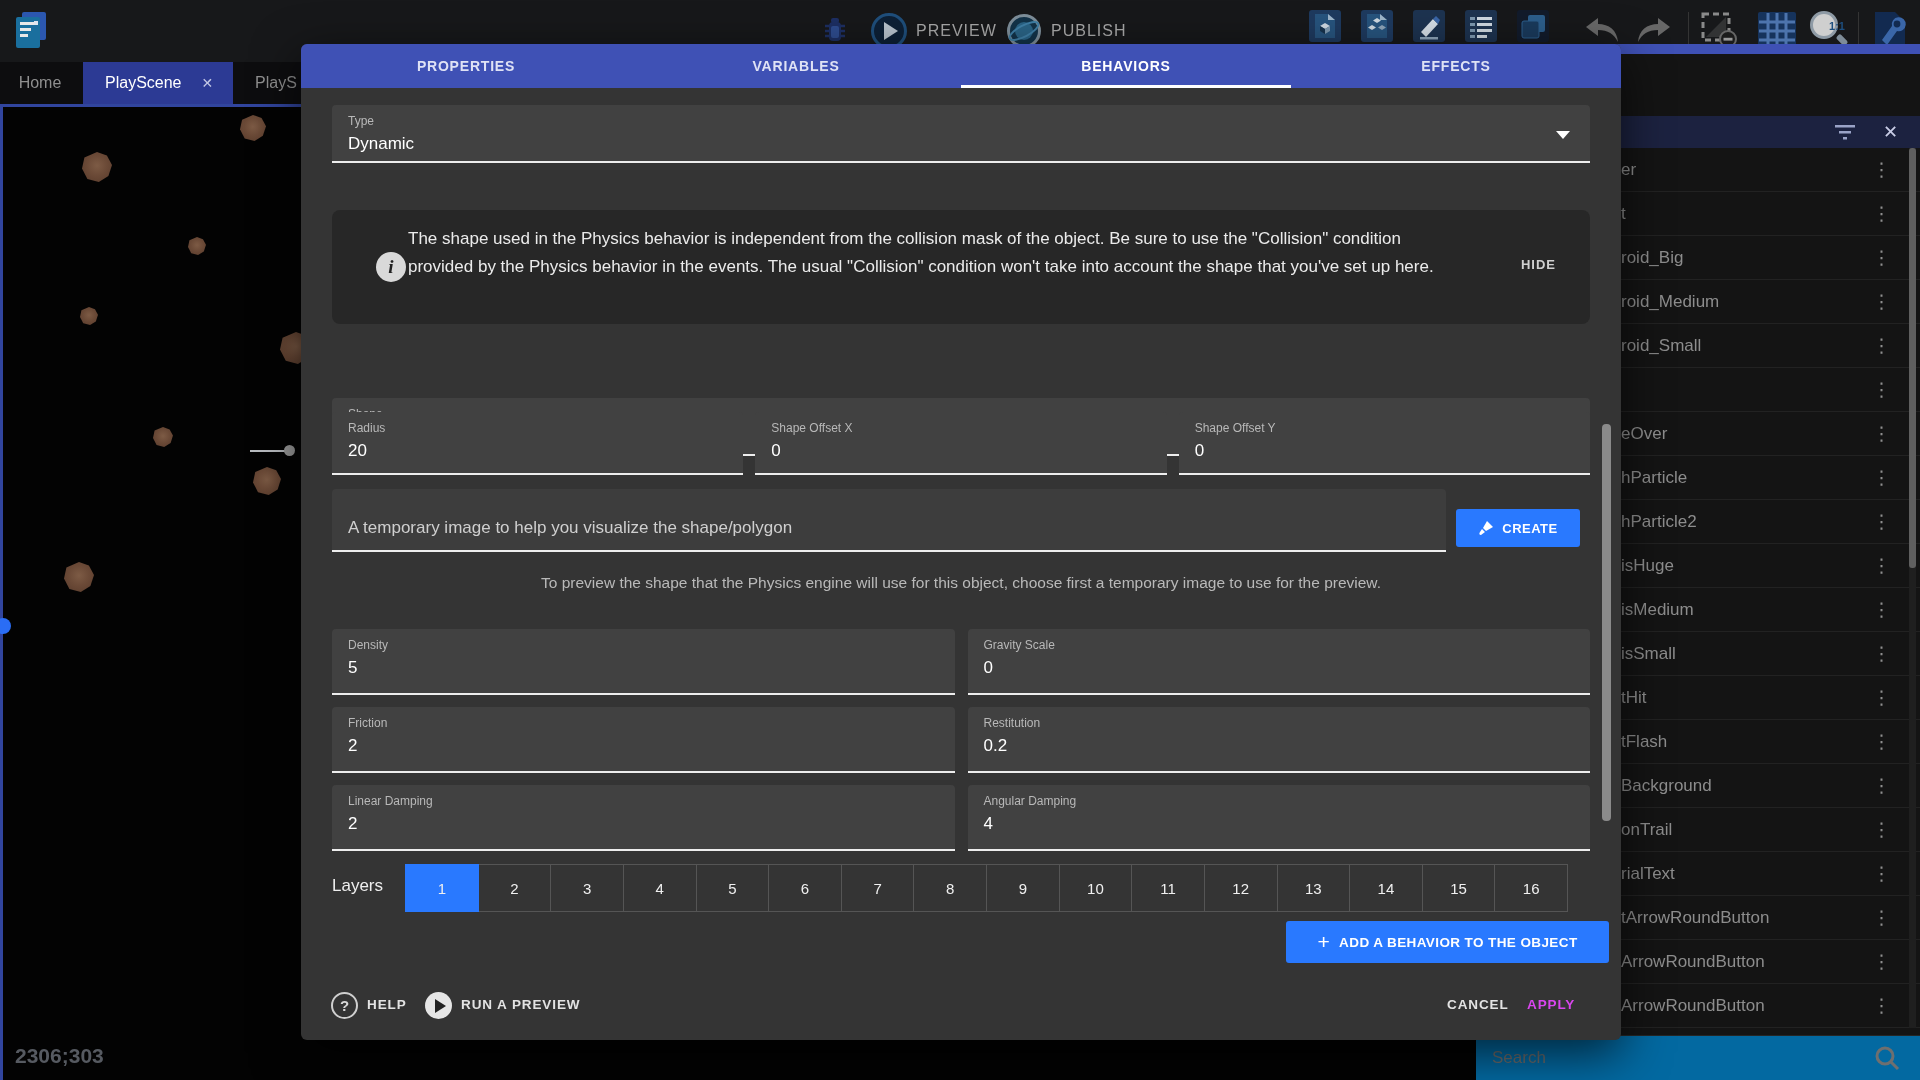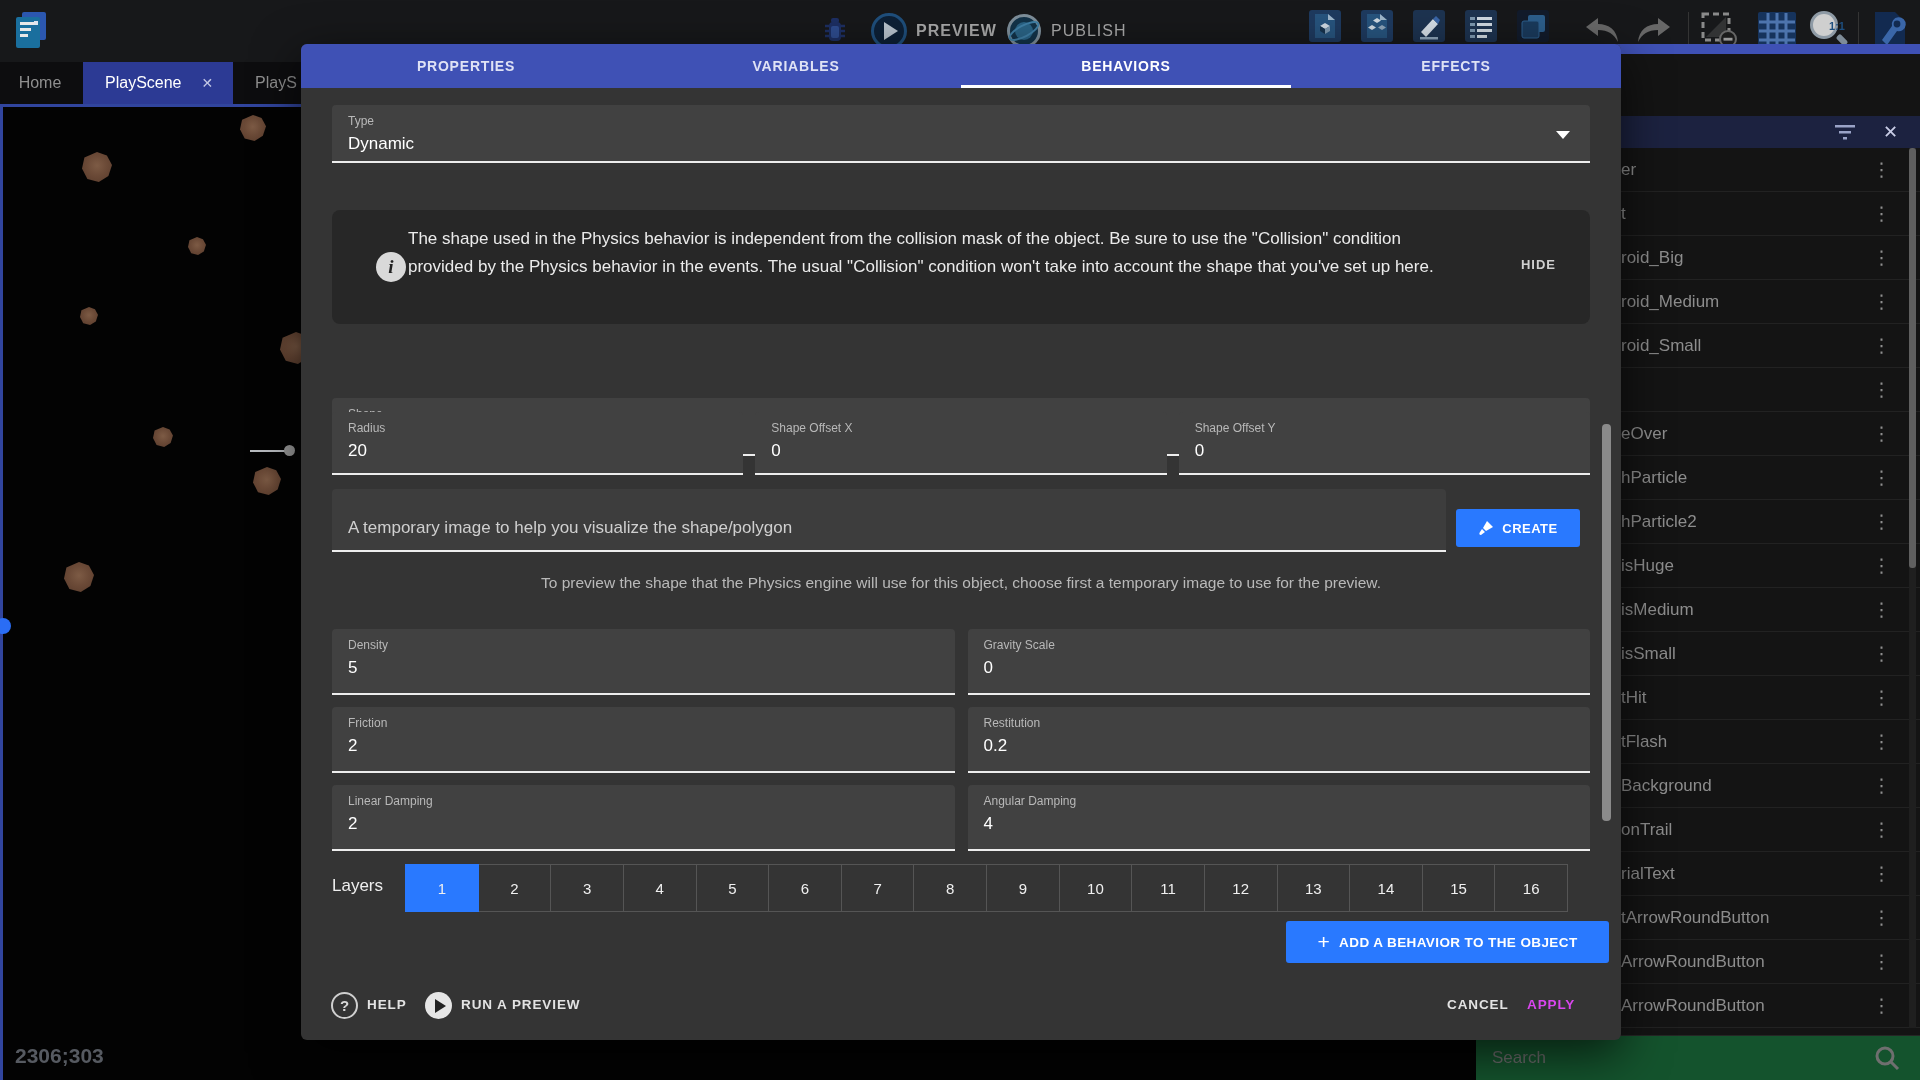--- a/index.html
+++ b/index.html
@@ -31,21 +31,21 @@
   #sidebar { left:1476px; top:44px; width:444px; height:1036px; background:#141414; z-index:2; }
   #sb-blue { left:0; top:0; width:444px; height:10px; background:#3f51b5; }
   #sb-head { left:0; top:72px; width:444px; height:32px; background:#1c2240;
              display:flex; align-items:center; justify-content:flex-end; gap:26px; padding-right:22px; }
   #sb-close { color:#c9cde6; font-size:18px; cursor:pointer; line-height:1; }
   #obj-list { left:0; top:104px; width:444px; height:880px; }
   .obj-row { position:relative; width:444px; height:44px; border-bottom:1px solid #222;
              display:flex; align-items:center; cursor:pointer; }
   .obj-label { position:absolute; left:145px; font-size:17px; color:#8d8d8d; white-space:nowrap; }
   .obj-dots { position:absolute; left:396px; font-size:19px; color:#8f8f8f; letter-spacing:0; cursor:pointer; }
-  #sb-search { left:0; top:991px; width:444px; height:45px; background:#14532d; border-top:1px solid #262626;
+  #sb-search { left:0; top:991px; width:444px; height:45px; background:#0369a1; border-top:1px solid #262626;
                display:flex; }
   #sb-search input { background:transparent; border:none; outline:none; color:#bbb;
                      font-size:17px; margin-left:16px; width:360px; font-family:inherit; }
   #sb-search input::placeholder { color:#6c6c6c; }
   #sb-track { left:433px; top:104px; width:7px; height:880px; background:#1f1f1f; }
   #sb-thumb { left:433px; top:104px; width:7px; height:420px; background:#5f5f5f; border-radius:3px; }
 
   
   #dialog { left:301px; top:44px; width:1320px; height:996px; background:#343434;
             border-radius:6px; box-shadow:0 14px 48px rgba(0,0,0,.65); z-index:3; }
@@ -147,21 +147,21 @@
 
   <div class="abs" style="left:818px;top:14px;">
     <svg width="34" height="34">
       <path d="M7 12 H11 M7 17 H11 M7 22 H11 M23 12 H27 M23 17 H27 M23 22 H27" stroke="#1d2f63" stroke-width="2.5"></path>
       <rect x="13" y="4" width="8" height="5" rx="2" fill="#1d2f63"></rect>
       <rect x="11" y="8" width="12" height="19" rx="4" fill="#1d2f63"></rect>
       <rect x="13" y="12" width="8" height="12" rx="2" fill="#2e4c8f"></rect>
     </svg>
   </div>
 
-  <div class="tbtn abs" style="left:870px;top:12px;font-weight:bold;">
+  <div class="tbtn abs" style="left:870px;top:12px;">
     <span>
       <svg width="38" height="38">
         <circle cx="19" cy="19" r="16.5" fill="#0d2036" stroke="#1f4f7c" stroke-width="3"></circle>
         <path d="M14 10 L28 19 L14 28 Z" fill="#b9c4ce"></path>
       </svg>
     </span>
     <span class="tlabel">PREVIEW</span>
   </div>
 
   <div class="tbtn abs" style="left:1005px;top:12px;">

